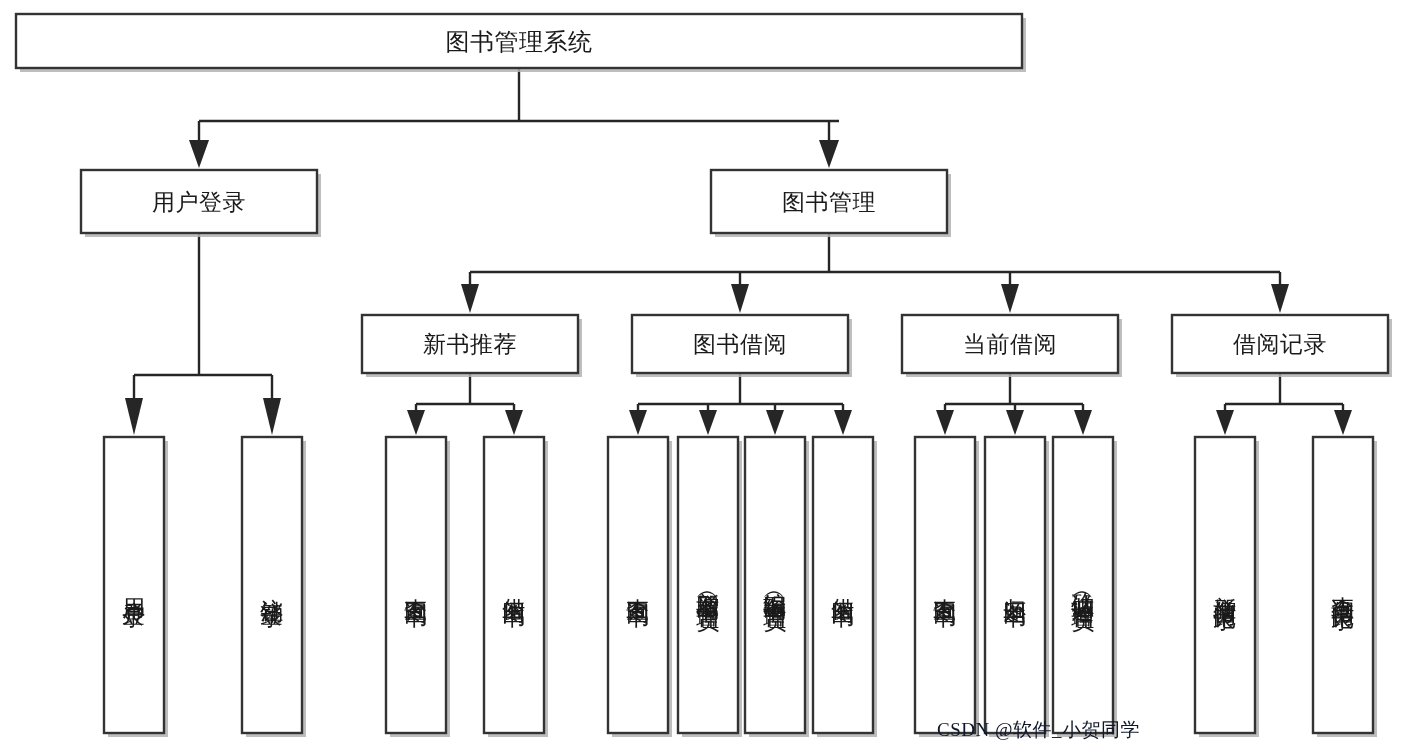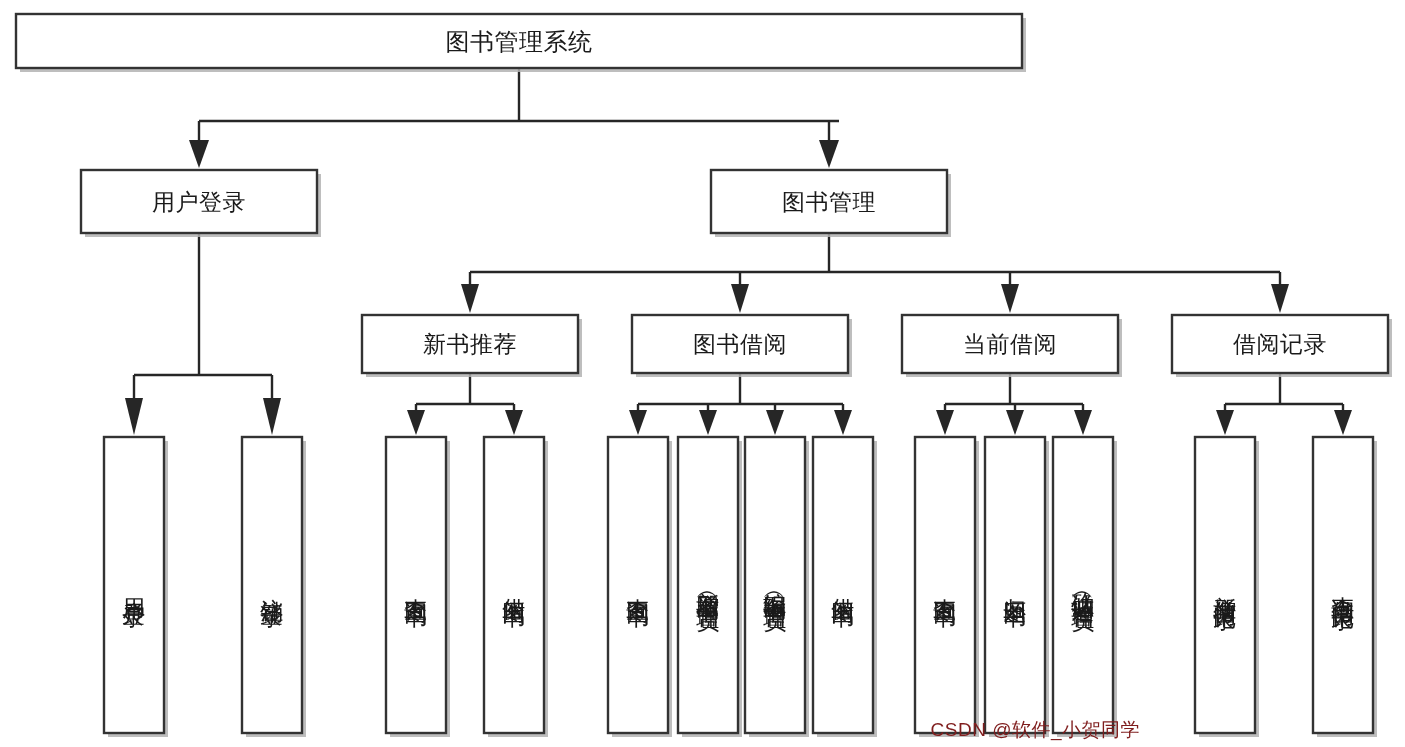--- a/index.html
+++ b/index.html
@@ -70,23 +70,23 @@
     line-height: 1.16;
     color: #1a1a1a;
     letter-spacing: 2.5px;
     white-space: nowrap;
     pointer-events: none;
   }
   #watermark {
     position: absolute;
     right: 8px;
     bottom: 4px;
-    font-family: Liberation Sans, sans-serif;
+    font-family: Liberation Serif, serif;
     font-size: 19px;
-    color: #7f1d1d;
+    color: #0f172a;
     white-space: nowrap;
     letter-spacing: 0.5px;
   }
 </style>
 </head>
 <body>
 
 <div id="diagram-root">
 
   <svg id="tree-svg" viewBox="0 0 1405 747">

